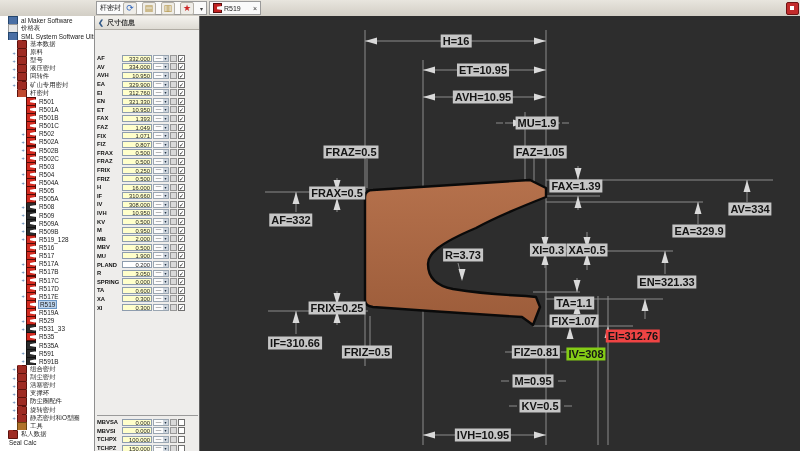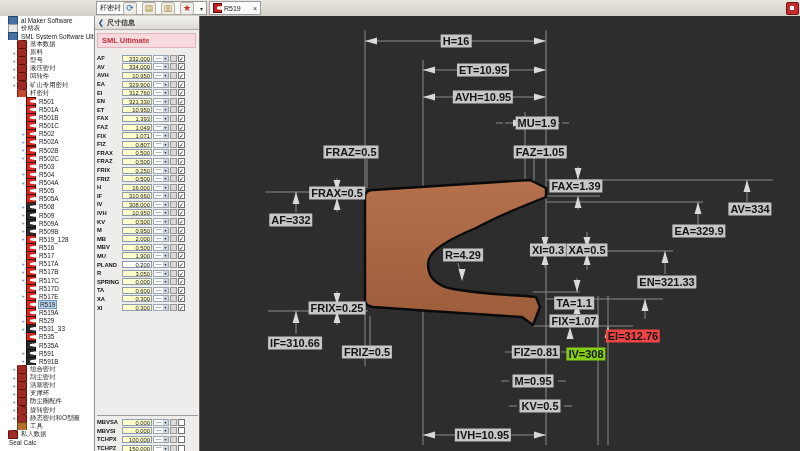--- a/index.html
+++ b/index.html
@@ -360,23 +360,20 @@
         <span class="texp"></span>
         <span class="tlabel">Seal Calc</span>
       </div>
     </div>
 </div>
 
 <div id="panel">
   <div id="phead">
     <span class="back">❮</span>
     <span>尺寸信息</span>
-  </div>
-  <div id="pbanner">
-    <span>SML Ultimate</span>
   </div>
   <div id="prows">
       <div class="prow">
         <span class="plabel">AF</span>
         <div class="pinput">332.000</div>
         <div class="pcombo">
           <span class="dash">—</span>
           <span class="dd">▾</span>
         </div>
         <div class="pbtn"></div>
@@ -813,21 +810,21 @@
       <div class="dimlabel" style="left: 283px; top: 54px; background: rgb(198, 198, 198); color: rgb(20, 20, 20);">ET=10.95</div>
       <div class="dimlabel" style="left: 283px; top: 81px; background: rgb(198, 198, 198); color: rgb(20, 20, 20);">AVH=10.95</div>
       <div class="dimlabel" style="left: 337px; top: 107px; background: rgb(198, 198, 198); color: rgb(20, 20, 20);">MU=1.9</div>
       <div class="dimlabel" style="left: 151px; top: 136px; background: rgb(198, 198, 198); color: rgb(20, 20, 20);">FRAZ=0.5</div>
       <div class="dimlabel" style="left: 340px; top: 136px; background: rgb(198, 198, 198); color: rgb(20, 20, 20);">FAZ=1.05</div>
       <div class="dimlabel" style="left: 137px; top: 177px; background: rgb(198, 198, 198); color: rgb(20, 20, 20);">FRAX=0.5</div>
       <div class="dimlabel" style="left: 376px; top: 170px; background: rgb(198, 198, 198); color: rgb(20, 20, 20);">FAX=1.39</div>
       <div class="dimlabel" style="left: 91px; top: 204px; background: rgb(198, 198, 198); color: rgb(20, 20, 20);">AF=332</div>
       <div class="dimlabel" style="left: 550px; top: 193px; background: rgb(198, 198, 198); color: rgb(20, 20, 20);">AV=334</div>
       <div class="dimlabel" style="left: 499px; top: 215px; background: rgb(198, 198, 198); color: rgb(20, 20, 20);">EA=329.9</div>
-      <div class="dimlabel" style="left: 263px; top: 239px; background: rgb(198, 198, 198); color: rgb(20, 20, 20);">R=4.29</div>
+      <div class="dimlabel" style="left: 263px; top: 239px; background: rgb(198, 198, 198); color: rgb(20, 20, 20);">R=3.73</div>
       <div class="dimlabel" style="left: 348px; top: 234px; background: rgb(198, 198, 198); color: rgb(20, 20, 20);">XI=0.3</div>
       <div class="dimlabel" style="left: 387px; top: 234px; background: rgb(198, 198, 198); color: rgb(20, 20, 20);">XA=0.5</div>
       <div class="dimlabel" style="left: 467px; top: 266px; background: rgb(198, 198, 198); color: rgb(20, 20, 20);">EN=321.33</div>
       <div class="dimlabel" style="left: 374px; top: 287px; background: rgb(198, 198, 198); color: rgb(20, 20, 20);">TA=1.1</div>
       <div class="dimlabel" style="left: 137px; top: 292px; background: rgb(198, 198, 198); color: rgb(20, 20, 20);">FRIX=0.25</div>
       <div class="dimlabel" style="left: 374px; top: 305px; background: rgb(198, 198, 198); color: rgb(20, 20, 20);">FIX=1.07</div>
       <div class="dimlabel" style="left: 433px; top: 320px; background: #ef4444; color: rgb(20, 20, 20);">EI=312.76</div>
       <div class="dimlabel" style="left: 95px; top: 327px; background: rgb(198, 198, 198); color: rgb(20, 20, 20);">IF=310.66</div>
       <div class="dimlabel" style="left: 167px; top: 336px; background: rgb(198, 198, 198); color: rgb(20, 20, 20);">FRIZ=0.5</div>
       <div class="dimlabel" style="left: 336px; top: 336px; background: rgb(198, 198, 198); color: rgb(20, 20, 20); text-align: right;">FIZ=0.81</div>

